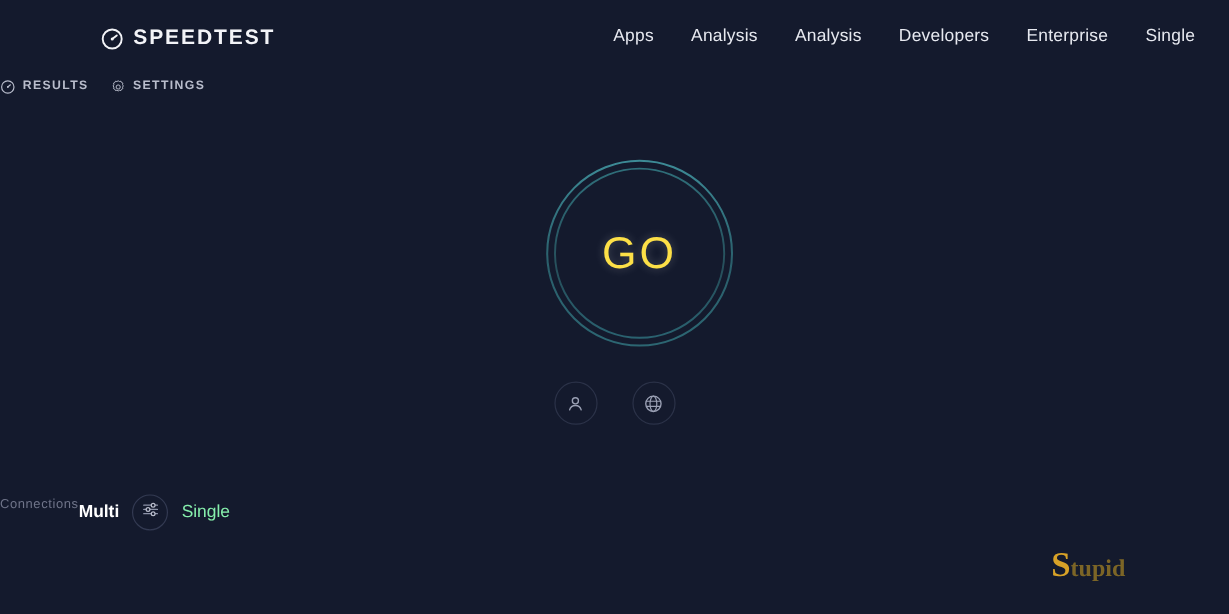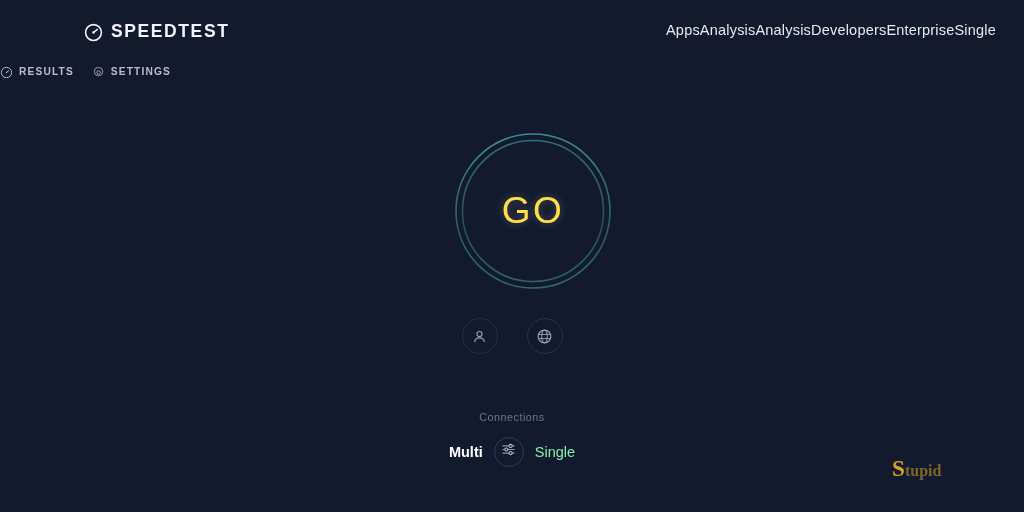--- a/index.html
+++ b/index.html
@@ -38,20 +38,21 @@
     letter-spacing:1.6px;
     color:#f2f3f7;
     line-height:1;
   }
 
   .mainnav {
     position:absolute;
     right:28px; top:22px;
     display:flex;
     align-items:center;
+    gap:31px;
   }
   .mainnav a {
     font-size:14.5px;
     color:#e7e9f0;
     text-decoration:none;
     letter-spacing:0.2px;
     white-space:nowrap;
   }
 
   
@@ -120,21 +121,21 @@
     justify-content:center;
   }
   .circ-btn svg { display:block; }
 
   
   .connections {
     position:absolute;
     top:412px; left:0;
     width:1024px;
     display:flex;
-    flex-direction:column;
+    flex-direction:row;
     align-items:center;
   }
   .conn-title {
     font-size:10.8px;
     color:#6e7governance;
     color:#6f7489;
     letter-spacing:0.5px;
     margin-bottom:14px;
     line-height:1;
   }
@@ -167,21 +168,21 @@
     color:#d8a227;
     font-family:"Liberation Serif", serif;
     font-weight:bold;
     user-select:none;
   }
   .wm-line {
     position:absolute;
     white-space:nowrap;
     line-height:1;
   }
-  .wm-line1 { left:34px; top:5px; font-size:16px; }
+  .wm-line1 { left:18px; top:5px; font-size:20px; }
   .wm-line2 { left:0px;  top:26px; font-size:22px; }
   .wm-cap { font-size:1.45em; }
   .wm-dim { color:#7c6526; }
 </style>
 </head>
 <body>
 
 <div class="header">
 
   <div class="brand">

